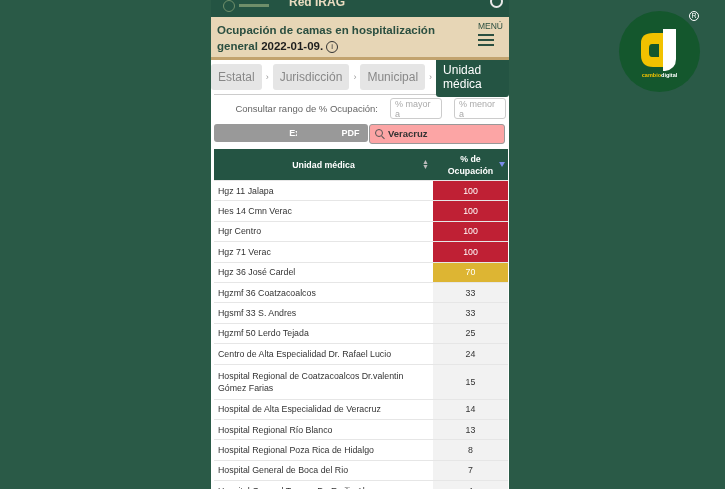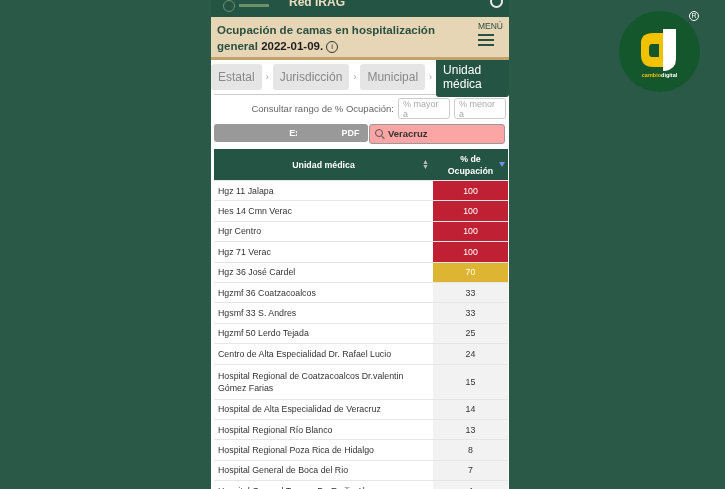--- a/index.html
+++ b/index.html
@@ -17,21 +17,21 @@
   .info-icon { display:inline-block; width:10px; height:10px; border:1px solid #333; border-radius:50%; font-size:8px; line-height:10px; text-align:center; color:#333; font-weight:normal; vertical-align:1px; margin-left:3px; }
   .menu { position:absolute; right:6px; top:4px; text-align:center; }
   .menu .lbl { font-size:8.5px; color:#2b4f40; }
   .menu .burger { margin-top:3px; width:16px; }
   .menu .burger i { display:block; height:2px; background:#2b4f40; margin-bottom:3px; }
   .crumbs { height:34px; display:flex; align-items:center; justify-content:center; gap:0; }
   .crumb { background:#e5e5e5; color:#888; font-size:12px; padding:6px 7px; border-radius:3px; }
   .crumb.active { background:#245443; color:#fff; }
   .sep { color:#999; font-size:9px; margin:0 4px; }
   .divider { height:1px; background:#ccc; margin:0 3px; }
-  .range { height:26px; display:flex; align-items:center; justify-content:flex-end; padding-right:3px; gap:4px; font-size:9.5px; color:#666; }
+  .range { height:26px; display:flex; align-items:center; justify-content:flex-end; padding-right:3px; gap:12px; font-size:9.5px; color:#666; }
   .range .inp { border:1px solid #ccc; border-radius:3px; padding:0 4px; color:#aaa; font-size:9px; width:52px; box-sizing:border-box; height:21px; }
   .tools { height:26px; position:relative; }
   .btn { position:absolute; top:3px; height:18px; background:#999; color:#fff; font-weight:bold; font-size:9px; border-radius:3px; text-align:center; line-height:18px;padding-left:36px; }
   .search { position:absolute; left:158px; top:3px; width:136px; height:20px; border:1px solid #999; background:#fca5a5; border-radius:3px; box-sizing:border-box; font-size:9.5px; font-weight:bold; color:#333; line-height:18px; padding-left:18px; }
   .search .mag { position:absolute; left:5px; top:4px; width:6px; height:6px; border:1.2px solid #555; border-radius:50%; }
   .search .mag::after { content:""; position:absolute; width:4px; height:1.2px; background:#555; left:5px; top:7px; transform:rotate(45deg); }
   table { border-collapse:collapse; width:294px; margin-left:3px; margin-top:2px; font-size:8.8px; }
   th { background:#245443; color:#fff; font-weight:bold; height:31px; padding:0; position:relative; }
   th.c1 { text-align:center; width:219px; }
   th.c2 { text-align:center; line-height:12px; }

